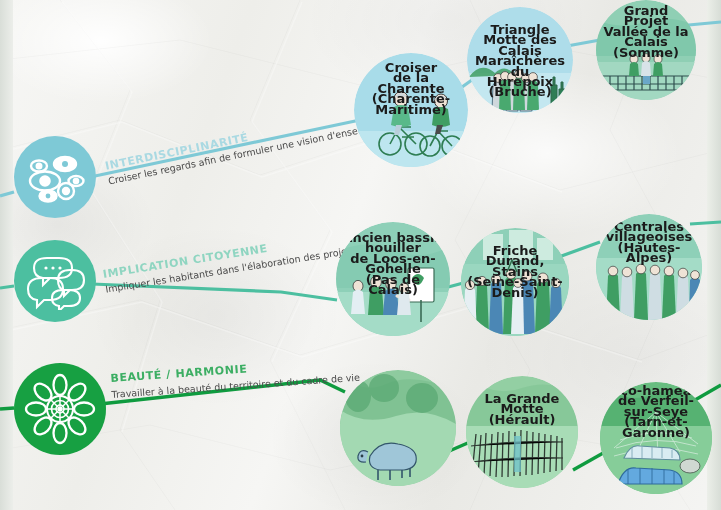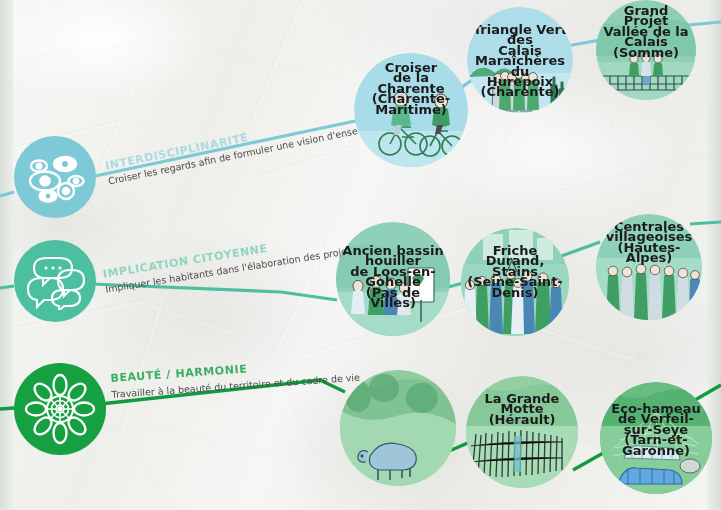--- a/index.html
+++ b/index.html
@@ -190,24 +190,24 @@
         </g>
       </g>
       <g stroke="#2f6b4a" stroke-width="1" fill="#2f7d55">
         <path d="M84 78 h6 v22 h-6z"></path>
           <path d="M86 70 h2 v8 h-2z"></path>
         <path d="M92 82 h6 v18 h-6z"></path>
           <path d="M94 75 h2 v7 h-2z"></path>
       </g>
     </svg>
     <div class="label" style="top:18px;">
-      <div>Triangle Vert des</div>
+      <div>Triangle Motte des</div>
       <div>Calais Maraîchères du</div>
       <div>Hurepoix</div>
-      <div>(Charente)</div>
+      <div>(Bruche)</div>
     </div>
   </div>
 
   <div class="proj" style="left:596px;top:0px;width:100px;height:100px;">
     <svg class="photo" viewBox="0 0 100 100">
       <circle cx="50" cy="50" r="50" fill="#8fcfb4"></circle>
       <path d="M0 20 q25 10 50 2 q25 -8 50 4 v30 H0z" fill="#79c4a6" opacity=".7"></path>
       <path d="M0 62 h100 v38 H0z" fill="#a2d8c1"></path>
       <g stroke="#2f4f4f" stroke-width="1.2" fill="none">
         <path d="M2 76 h96 M2 84 h96 M2 90 h96"></path>
@@ -268,24 +268,24 @@
         <path d="M17 70 q5 -5 10 0 l2 22 h-14z" fill="#e3eef3"></path>
         <ellipse cx="40" cy="60" rx="5.4" ry="6" fill="#efe3d6" stroke="#3a3a3a" stroke-width=".8"></ellipse>
         <path d="M34 67 q6 -5 12 0 l2 26 h-16z" fill="#3f9e63"></path>
         <ellipse cx="55" cy="62" rx="5.2" ry="5.8" fill="#efe3d6" stroke="#3a3a3a" stroke-width=".8"></ellipse>
         <path d="M49 69 q6 -5 12 0 l2 24 h-16z" fill="#4b87b5"></path>
         <path d="M61 74 l12 4" stroke="#efe3d6" stroke-width="3" stroke-linecap="round"></path>
         <ellipse cx="68" cy="66" rx="4.6" ry="5.2" fill="#efe3d6" stroke="#3a3a3a" stroke-width=".8"></ellipse>
         <path d="M63 72 q5 -4 10 0 l2 21 h-14z" fill="#dfe9ee"></path>
       </g>
     </svg>
-    <div class="label" style="top:24px;">
+    <div class="label" style="top:11px;">
       <div>Ancien bassin houiller</div>
       <div>de Loos-en-Gohelle</div>
-      <div>(Pas de Villes)</div>
+      <div>(Pas de Calais)</div>
     </div>
   </div>
 
   <div class="proj" style="left:461px;top:228px;width:108px;height:108px;">
     <svg class="photo" viewBox="0 0 108 108">
       <circle cx="54" cy="54" r="54" fill="#8ed0b8"></circle>
       <g fill="#d9f0e6" opacity=".85">
         <rect x="22" y="6" width="20" height="26"></rect>
           <rect x="48" y="2" width="24" height="30"></rect>
         <rect x="76" y="10" width="16" height="22"></rect>
@@ -455,20 +455,20 @@
       <g>
         <path d="M24 76 q6 -14 16 -12 l30 2 q10 2 10 12 z" fill="#d9ecf2" stroke="#5e8c9c" stroke-width="1.2"></path>
         <path d="M32 66 v10 M42 65 v11 M52 65 v11 M62 66 v10 M72 68 v8" stroke="#7fa9b8" stroke-width=".9"></path>
       </g>
       <g>
         <path d="M18 102 q6 -18 18 -16 l34 2 q12 2 12 14 z" fill="#63a9df" stroke="#2f6b9c" stroke-width="1.2"></path>
         <path d="M28 88 v14 M40 86 v16 M52 86 v16 M64 87 v15 M74 90 v12" stroke="#2f6b9c" stroke-width=".9"></path>
       </g>
       <ellipse cx="90" cy="84" rx="10" ry="7" fill="#cfd8d2" stroke="#5a6b5f" stroke-width="1"></ellipse>
     </svg>
-    <div class="label" style="top:22px;">
+    <div class="label" style="top:4px;">
       <div>Eco-hameau</div>
       <div>de Verfeil-sur-Seye</div>
       <div>(Tarn-et-Garonne)</div>
     </div>
   </div>
 
 </div>
 
 </body></html>

